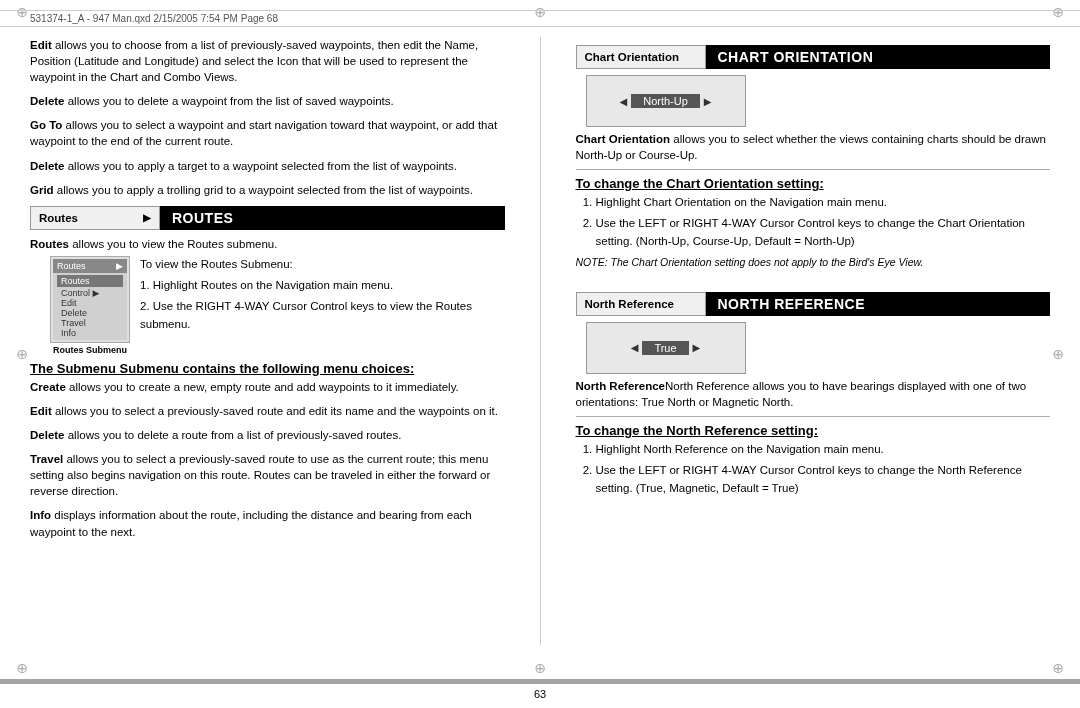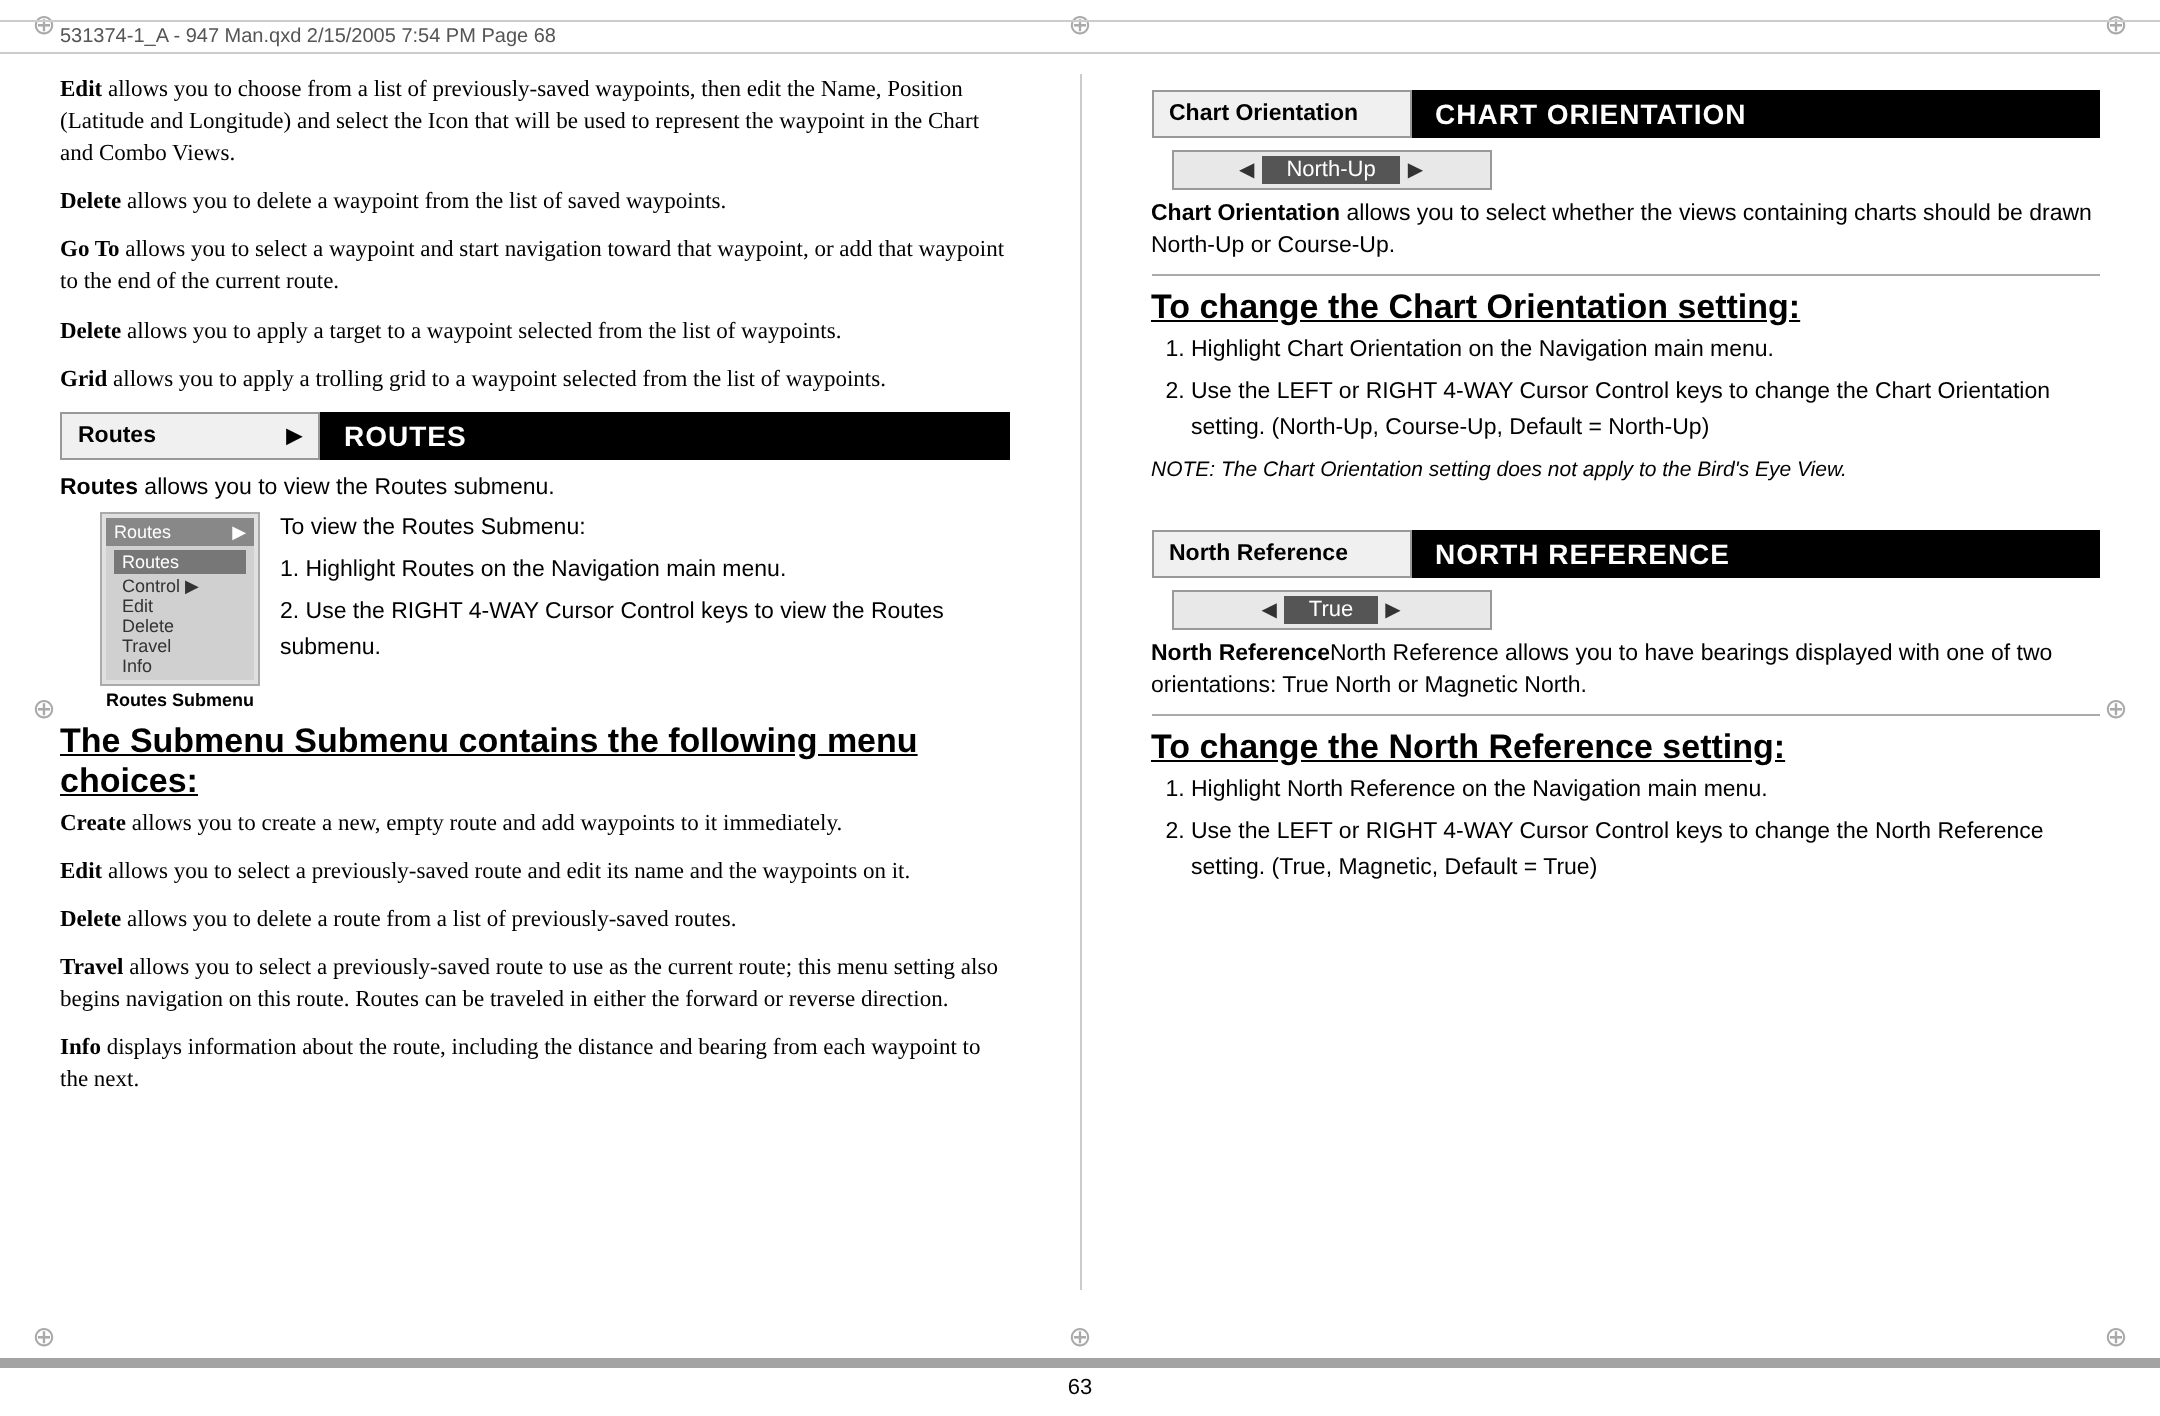--- a/index.html
+++ b/index.html
@@ -50,21 +50,20 @@
     
     .right-col {
       flex: 1;
       padding-left: 10px;
     }
 
     .para {
       margin-bottom: 8px;
       line-height: 1.4;
       font-size: 11.5px;
-      font-family: Liberation Serif, serif;
     }
 
     .para b {
       font-weight: bold;
     }
 
     
     .section-header-box {
       display: flex;
       align-items: stretch;
@@ -110,21 +109,21 @@
 
     .nav-widget .arrow {
       font-size: 10px;
       color: #333;
     }
 
     .nav-widget .value {
       background: #555;
       color: #fff;
       padding: 1px 12px;
-      margin: 0 4px;
+      margin: 16px 4px;
       font-size: 11px;
     }
 
     
     .routes-submenu-container {
       display: flex;
       align-items: flex-start;
       gap: 10px;
       margin: 4px 0 6px 20px;
     }
@@ -178,21 +177,21 @@
 
     .section-desc {
       font-size: 11.5px;
       line-height: 1.4;
       margin-bottom: 4px;
     }
 
     .section-title-underline {
       font-weight: bold;
       text-decoration: underline;
-      font-size: 17px;
+      font-size: 13px;
       margin: 6px 0 3px 0;
     }
 
     .numbered-list {
       margin-left: 20px;
       font-size: 11.5px;
       line-height: 1.5;
     }
 
     .note-text {

